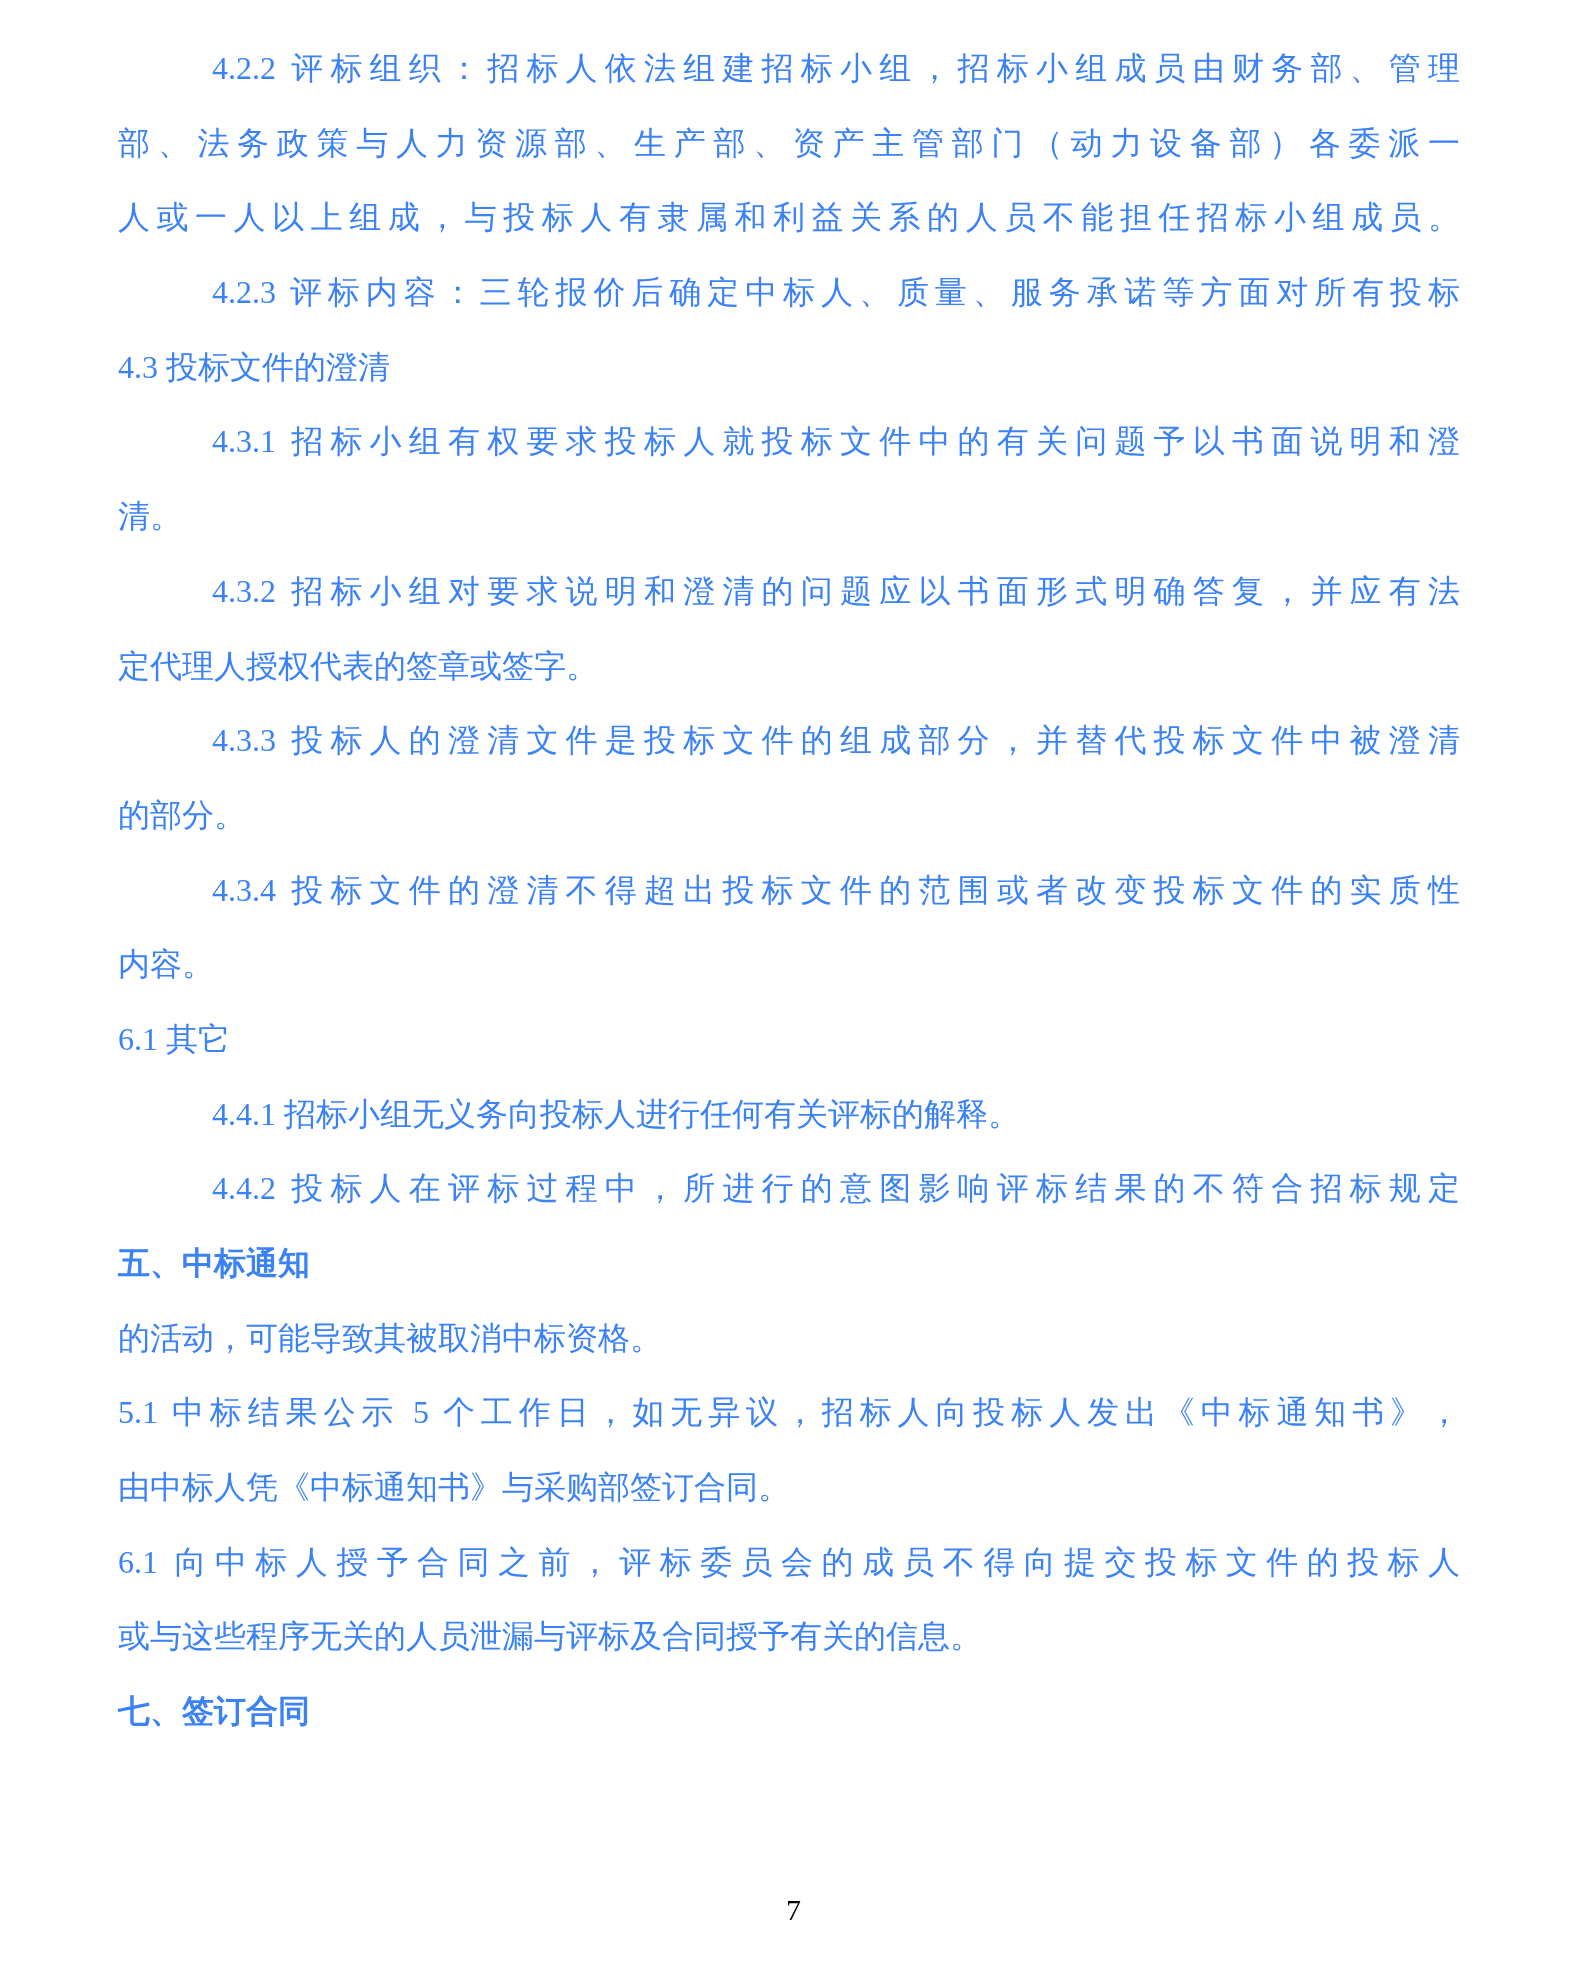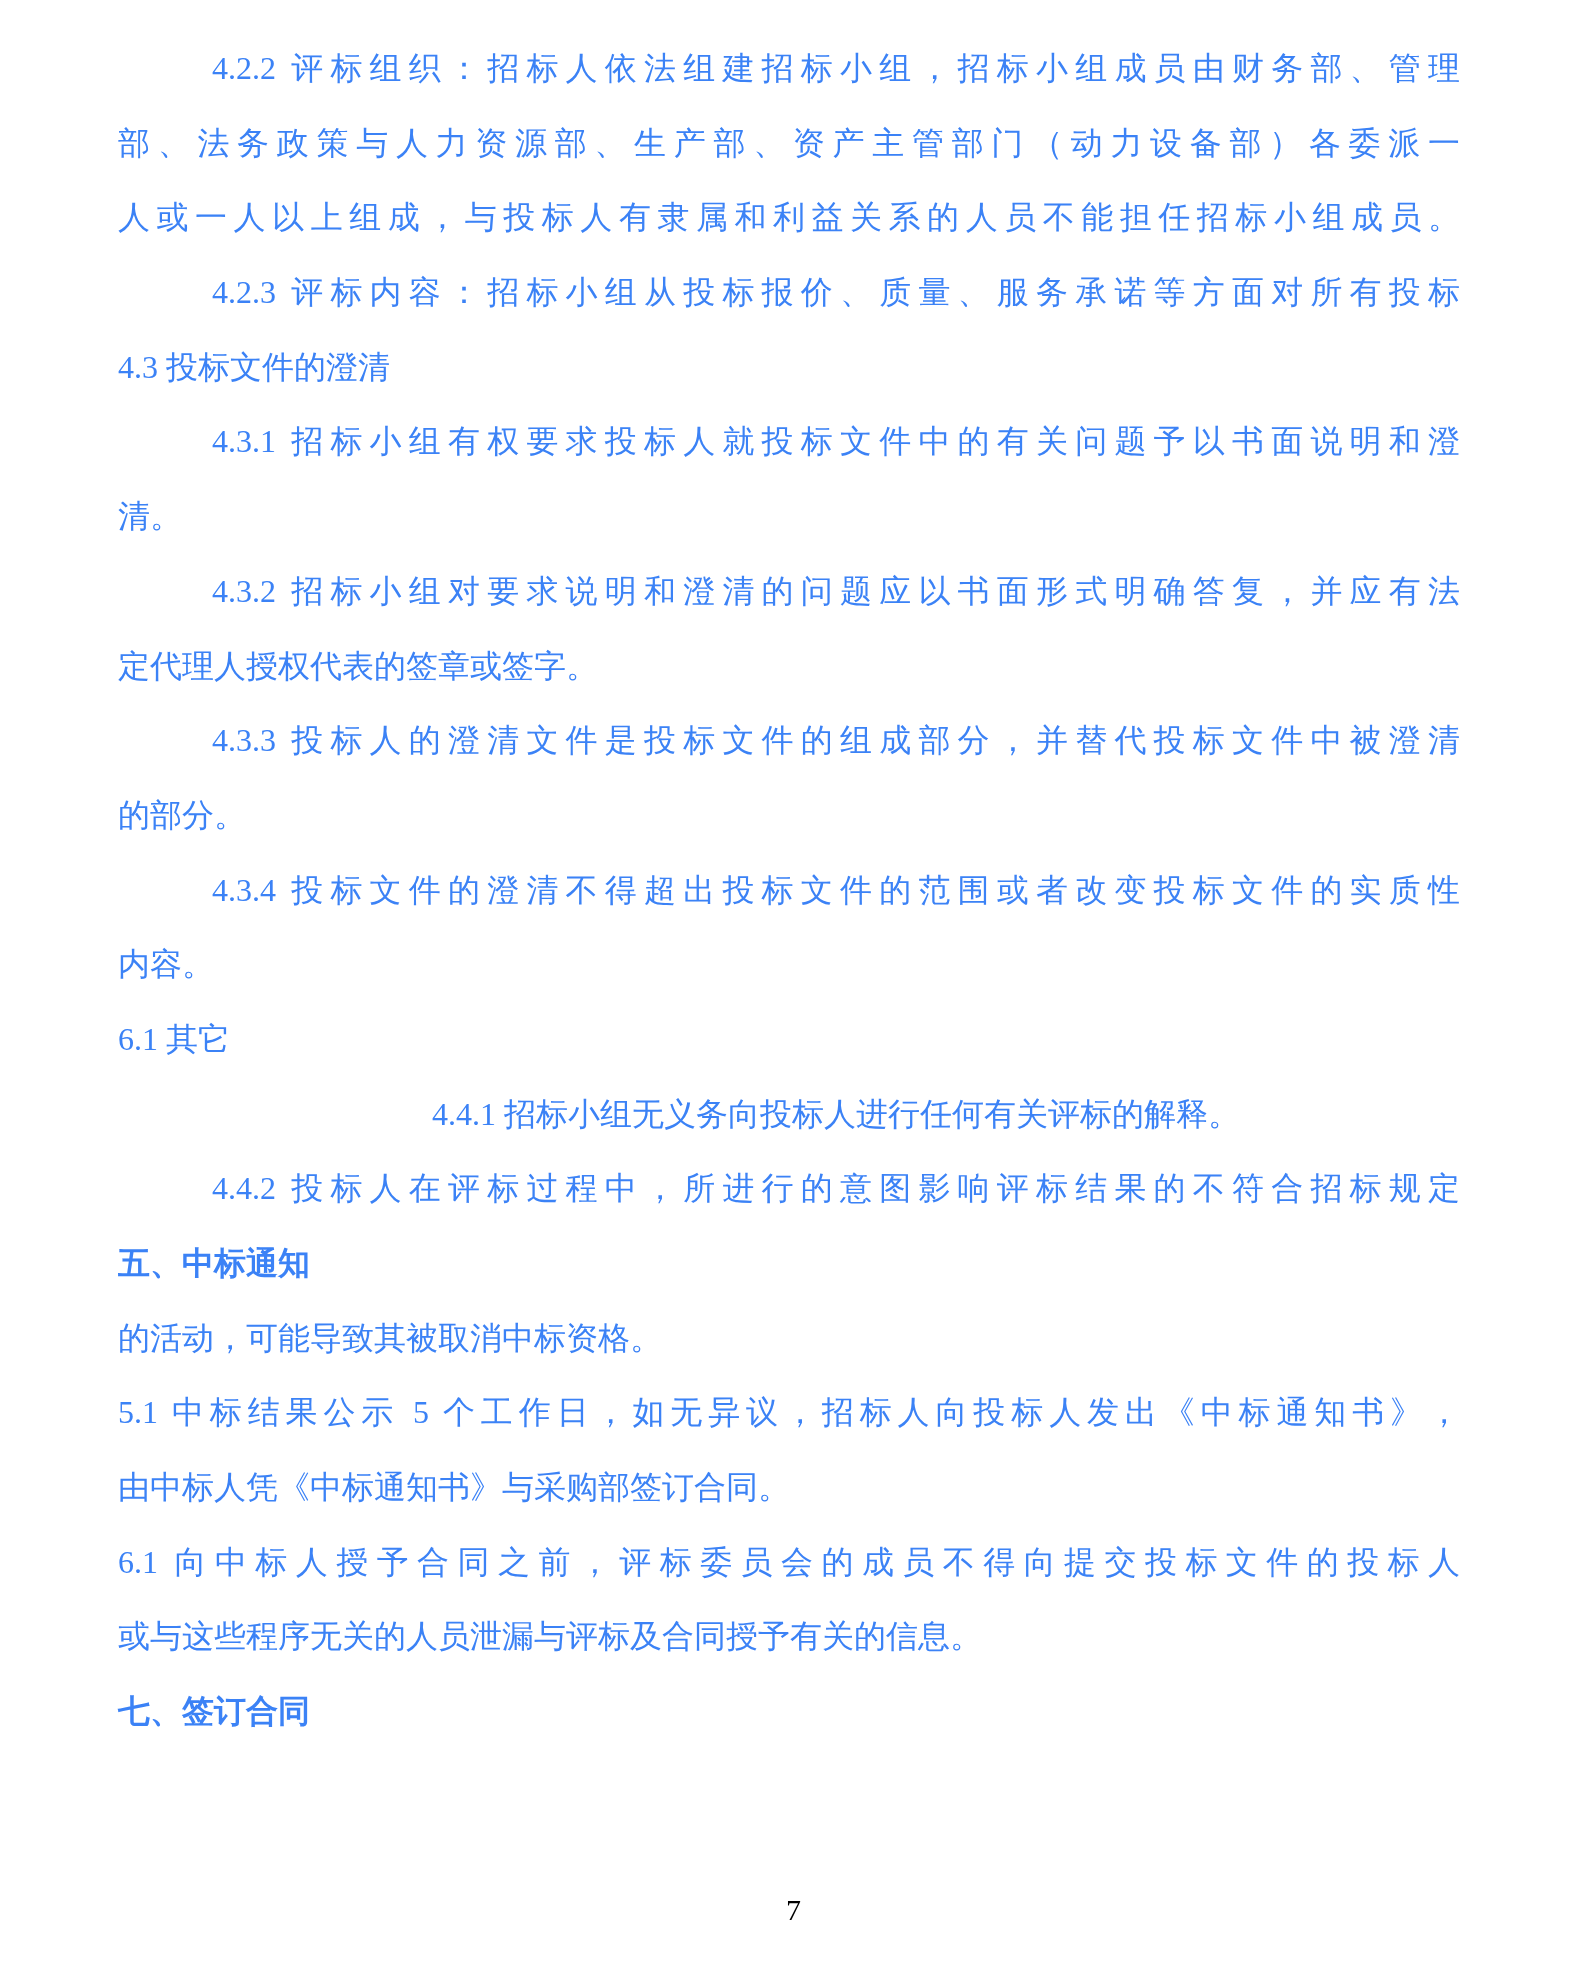--- a/index.html
+++ b/index.html
@@ -30,21 +30,20 @@
     text-align: left;
     color: #3b82f6;
   }
   .line.justify {
     white-space: normal;
     text-align: justify;
     text-align-last: justify;
   }
   .line.indent {
     text-indent: 94px;
-    text-align: center;
   }
   .line.bold {
     font-weight: 700;
   }
   .page-number {
     position: absolute;
     left: 0;
     top: 1893px;
     width: 100%;
     text-align: center;
@@ -54,21 +53,21 @@
   }
 </style>
 </head>
 <body>
 
 <div class="page">
   <main class="content">
       <div class="line indent justify">4.2.2 评标组织：招标人依法组建招标小组，招标小组成员由财务部、管理</div>
       <div class="line justify">部、法务政策与人力资源部、生产部、资产主管部门（动力设备部）各委派一</div>
       <div class="line justify">人或一人以上组成，与投标人有隶属和利益关系的人员不能担任招标小组成员。</div>
-      <div class="line indent justify">4.2.3 评标内容：招标小组从投标报价、质量、服务承诺等方面对所有投标</div>
+      <div class="line indent justify">4.2.3 评标内容：三轮报价后确定中标人、质量、服务承诺等方面对所有投标</div>
       <div class="line">4.3 投标文件的澄清</div>
       <div class="line indent justify">4.3.1 招标小组有权要求投标人就投标文件中的有关问题予以书面说明和澄</div>
       <div class="line">清。</div>
       <div class="line indent justify">4.3.2 招标小组对要求说明和澄清的问题应以书面形式明确答复，并应有法</div>
       <div class="line">定代理人授权代表的签章或签字。</div>
       <div class="line indent justify">4.3.3 投标人的澄清文件是投标文件的组成部分，并替代投标文件中被澄清</div>
       <div class="line">的部分。</div>
       <div class="line indent justify">4.3.4 投标文件的澄清不得超出投标文件的范围或者改变投标文件的实质性</div>
       <div class="line">内容。</div>
       <div class="line">6.1 其它</div>

